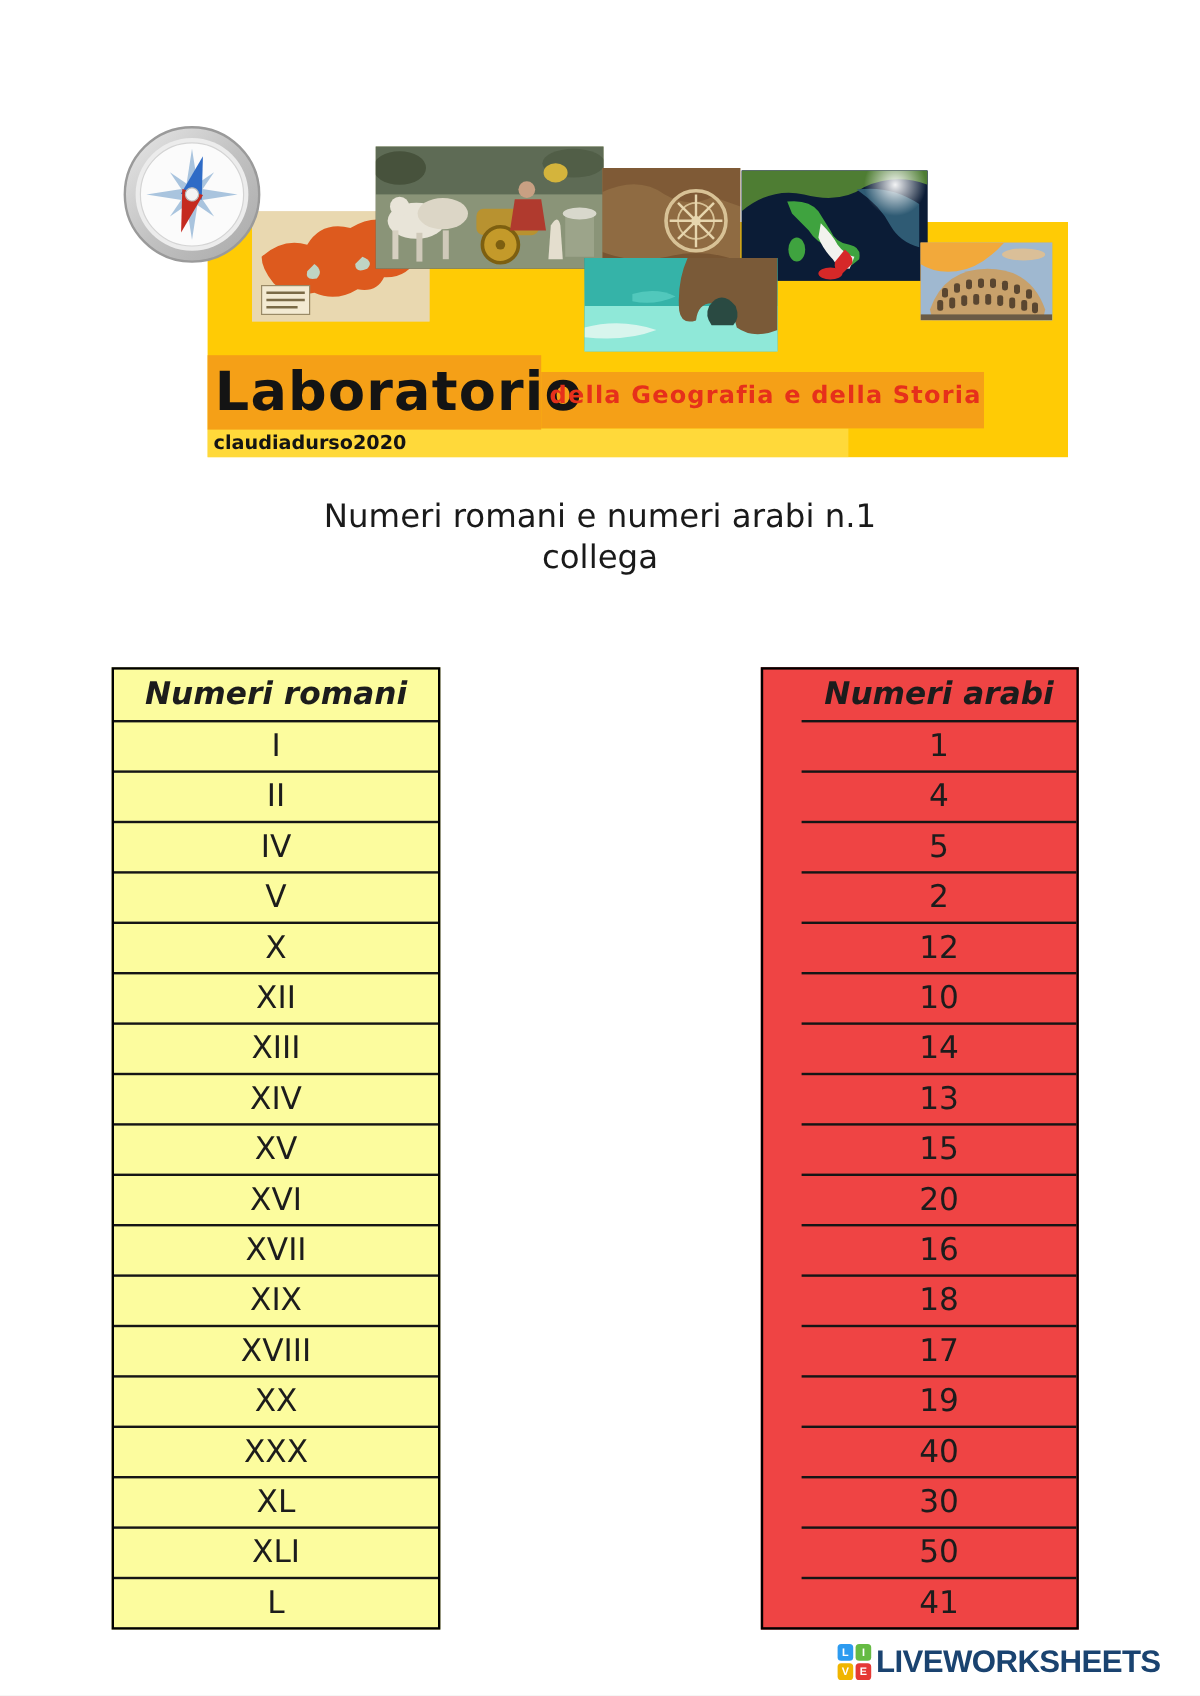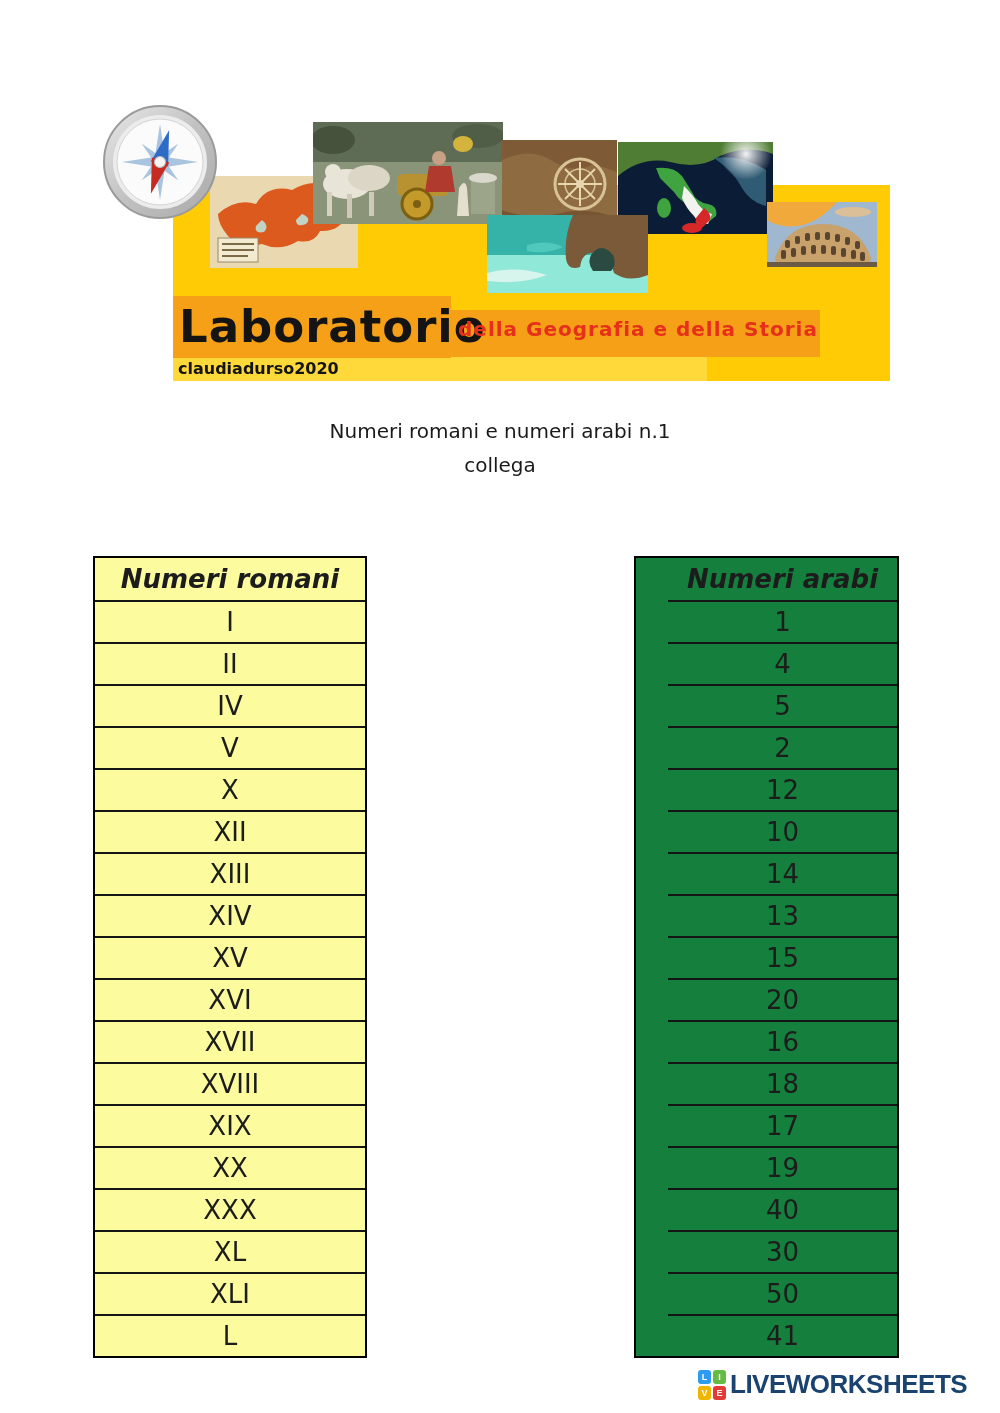--- a/index.html
+++ b/index.html
@@ -23,21 +23,21 @@
   .img-roman-map{left:210px;top:176px;width:148px;height:92px;background:#E9D8B0;}
   .img-painting{left:313px;top:122px;width:190px;height:102px;background:linear-gradient(#77825F,#6E6850);}
   .img-old-map{left:502px;top:140px;width:115px;height:91px;background:#8F6B42;}
   .img-italy{left:618px;top:142px;width:155px;height:92px;background:#0B1C36;}
   .img-coast{left:487px;top:215px;width:161px;height:78px;background:linear-gradient(#1E9E98,#8FE8D8);}
   .img-colosseum{left:767px;top:202px;width:110px;height:65px;background:linear-gradient(120deg,#F2A93B,#C7B58F 55%,#93AECB);}
   .compass{position:absolute;left:102px;top:104px;width:116px;height:116px;}
 
   
   .ws-title{position:absolute;left:0;top:414px;width:1000px;text-align:center;color:#1a1a1a;
-            font-size:20px;line-height:34px;font-family:"DejaVu Sans",sans-serif;}
+            font-size:27px;line-height:34px;font-family:"DejaVu Sans",sans-serif;}
 
   
   .ws-table{position:absolute;top:509px;border:2px solid #000;box-sizing:border-box;margin-top:47px;}
   .roman-table{left:93px;width:274px;}
   .arabic-table{left:634px;width:265px;}
   .cell{height:42px;box-sizing:border-box;display:flex;align-items:center;justify-content:center;
         font-size:26px;color:#1c1c1c;border-top:2px solid #151515;font-family:"DejaVu Sans",sans-serif;}
   .cell:first-child{border-top:none;}
   .cell.head{font-weight:700;font-style:italic;font-size:26px;}
 
@@ -219,30 +219,30 @@
       <div class="cell">II</div>
       <div class="cell">IV</div>
       <div class="cell">V</div>
       <div class="cell">X</div>
       <div class="cell">XII</div>
       <div class="cell">XIII</div>
       <div class="cell">XIV</div>
       <div class="cell">XV</div>
       <div class="cell">XVI</div>
       <div class="cell">XVII</div>
+      <div class="cell">XIX</div>
       <div class="cell">XVIII</div>
-      <div class="cell">XIX</div>
       <div class="cell">XX</div>
       <div class="cell">XXX</div>
       <div class="cell">XL</div>
       <div class="cell">XLI</div>
       <div class="cell">L</div>
     </div>
 
-  <div class="ws-table arabic-table" style="background-color: #15803d; padding-left: 32px;">
+  <div class="ws-table arabic-table" style="background-color: #ef4444; padding-left: 32px;">
     <div class="cell head">Numeri arabi</div>
   <div class="cell">1</div>
       <div class="cell">4</div>
       <div class="cell">5</div>
       <div class="cell">2</div>
       <div class="cell">12</div>
       <div class="cell">10</div>
       <div class="cell">14</div>
       <div class="cell">13</div>
       <div class="cell">15</div>

